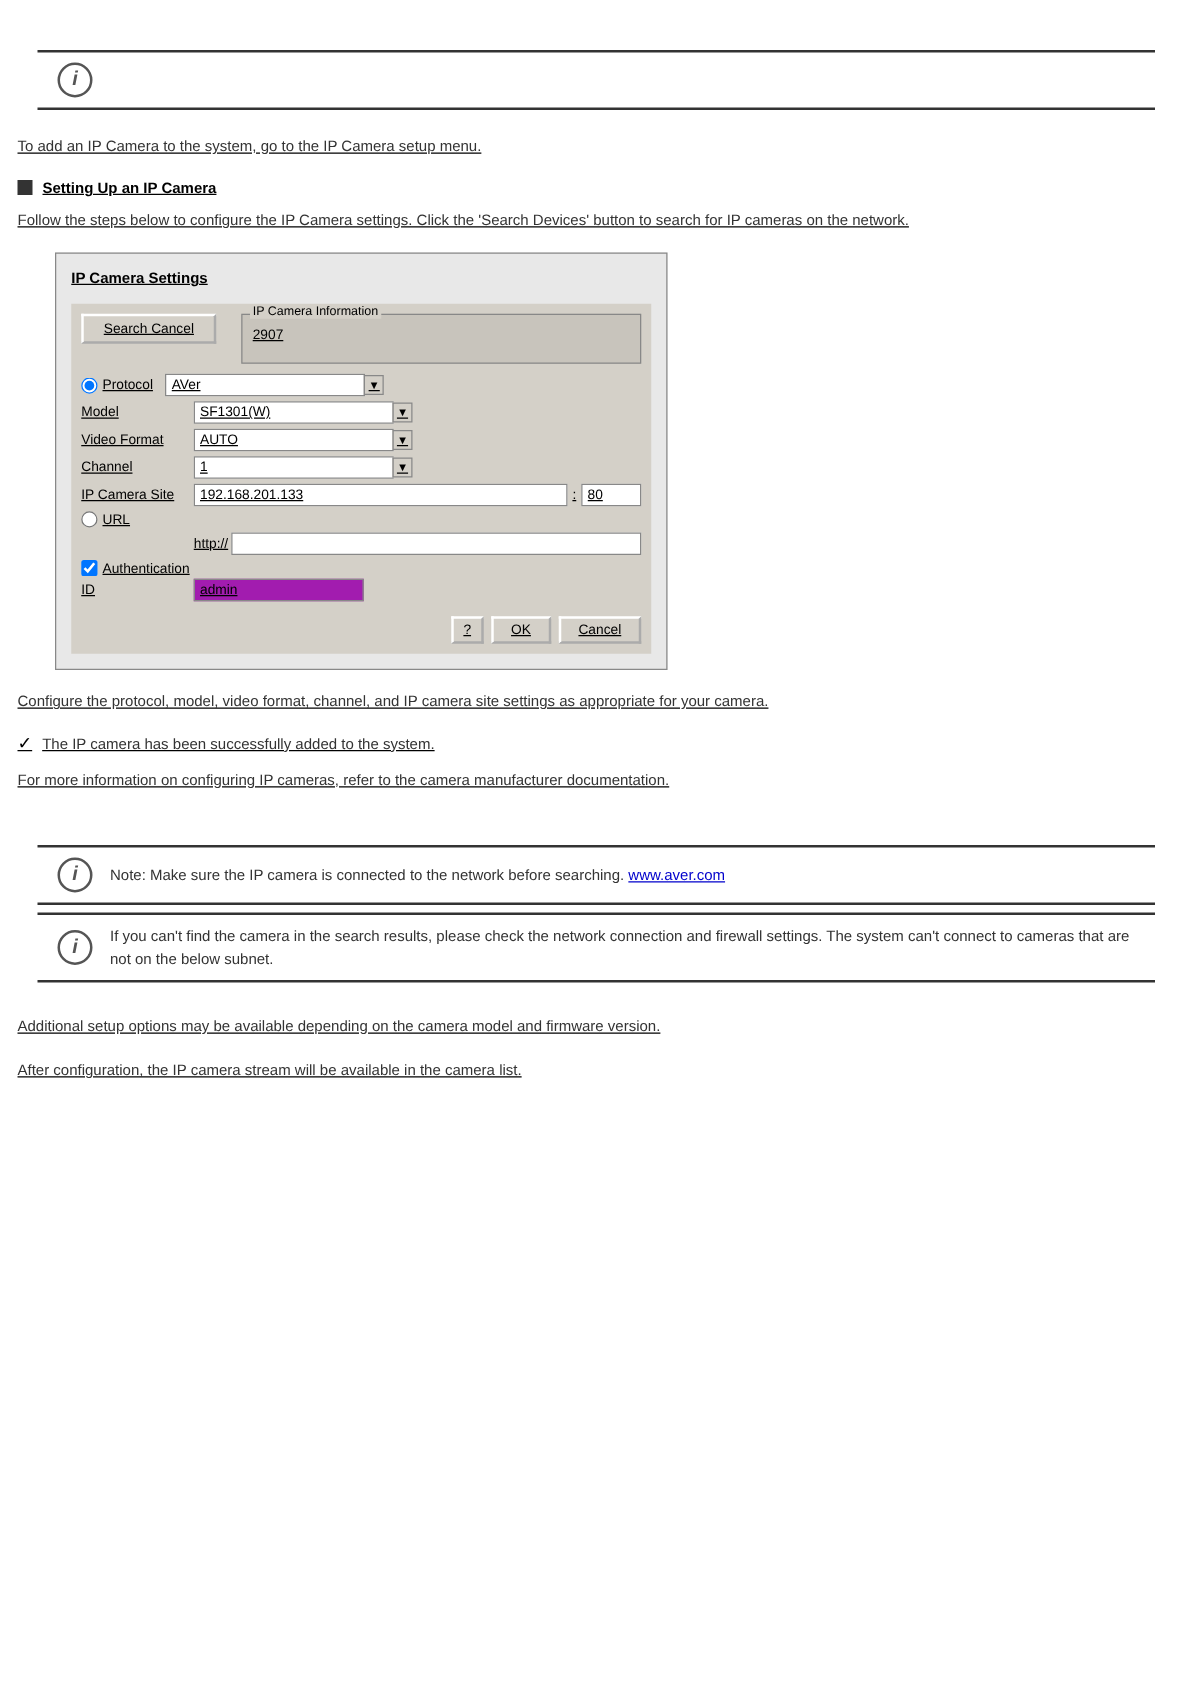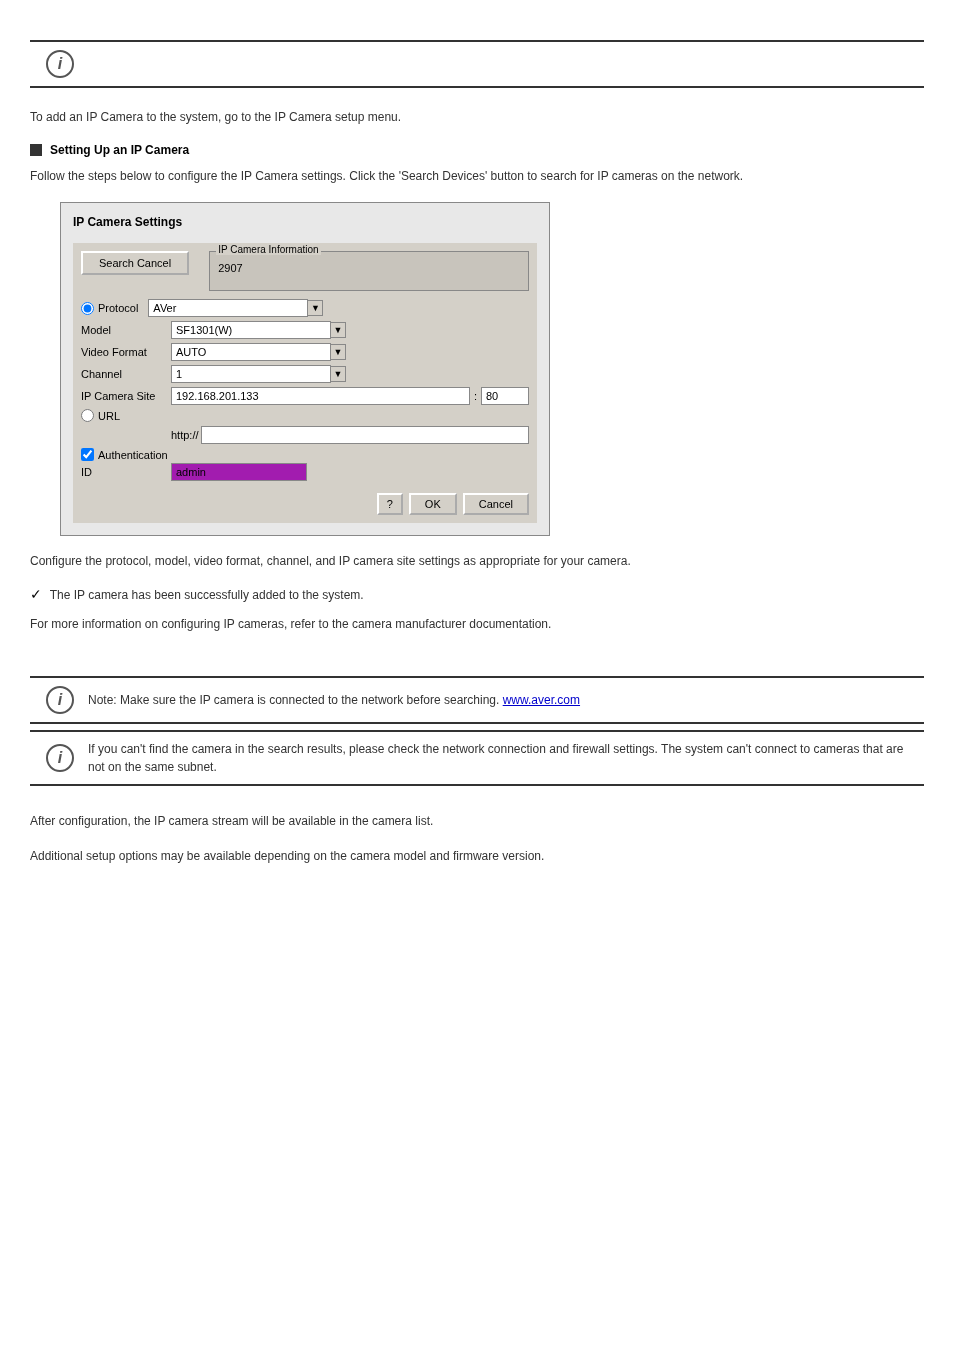--- a/index.html
+++ b/index.html
@@ -50,21 +50,22 @@
     }
 
     .info-bar-text {
       font-size: 12px;
       color: #333;
       line-height: 1.5;
     }
 
     
     .content-area {
-      padding: 20px 30px;
+      padding: 20px 14px;
+      text-decoration: underline;
     }
 
     .section-para {
       font-size: 12px;
       color: #333;
       margin-bottom: 12px;
       line-height: 1.6;
     }
 
     .section-header {
@@ -538,21 +539,21 @@
   <div class="info-bar-lower">
     <div class="info-icon">i</div>
     <span class="info-bar-lower-text">
       <span>Note: Make sure the IP camera is connected to the network before searching.</span>
       <span class="link-text">www.aver.com</span>
     </span>
   </div>
 
   <div class="info-bar-lower">
     <div class="info-icon">i</div>
-    <span class="info-bar-lower-text">If you can't find the camera in the search results, please check the network connection and firewall settings. The system can't connect to cameras that are not on the same subnet.</span>
+    <span class="info-bar-lower-text">If you can't find the camera in the search results, please check the network connection and firewall settings. The system can't connect to cameras that are not on the below subnet.</span>
   </div>
 
   <div class="content-area">
+    <p class="section-para extra-para">Additional setup options may be available depending on the camera model and firmware version.</p>
     <p class="section-para extra-para">After configuration, the IP camera stream will be available in the camera list.</p>
-    <p class="section-para extra-para">Additional setup options may be available depending on the camera model and firmware version.</p>
   </div>
 
 </div>
 
 </body></html>

